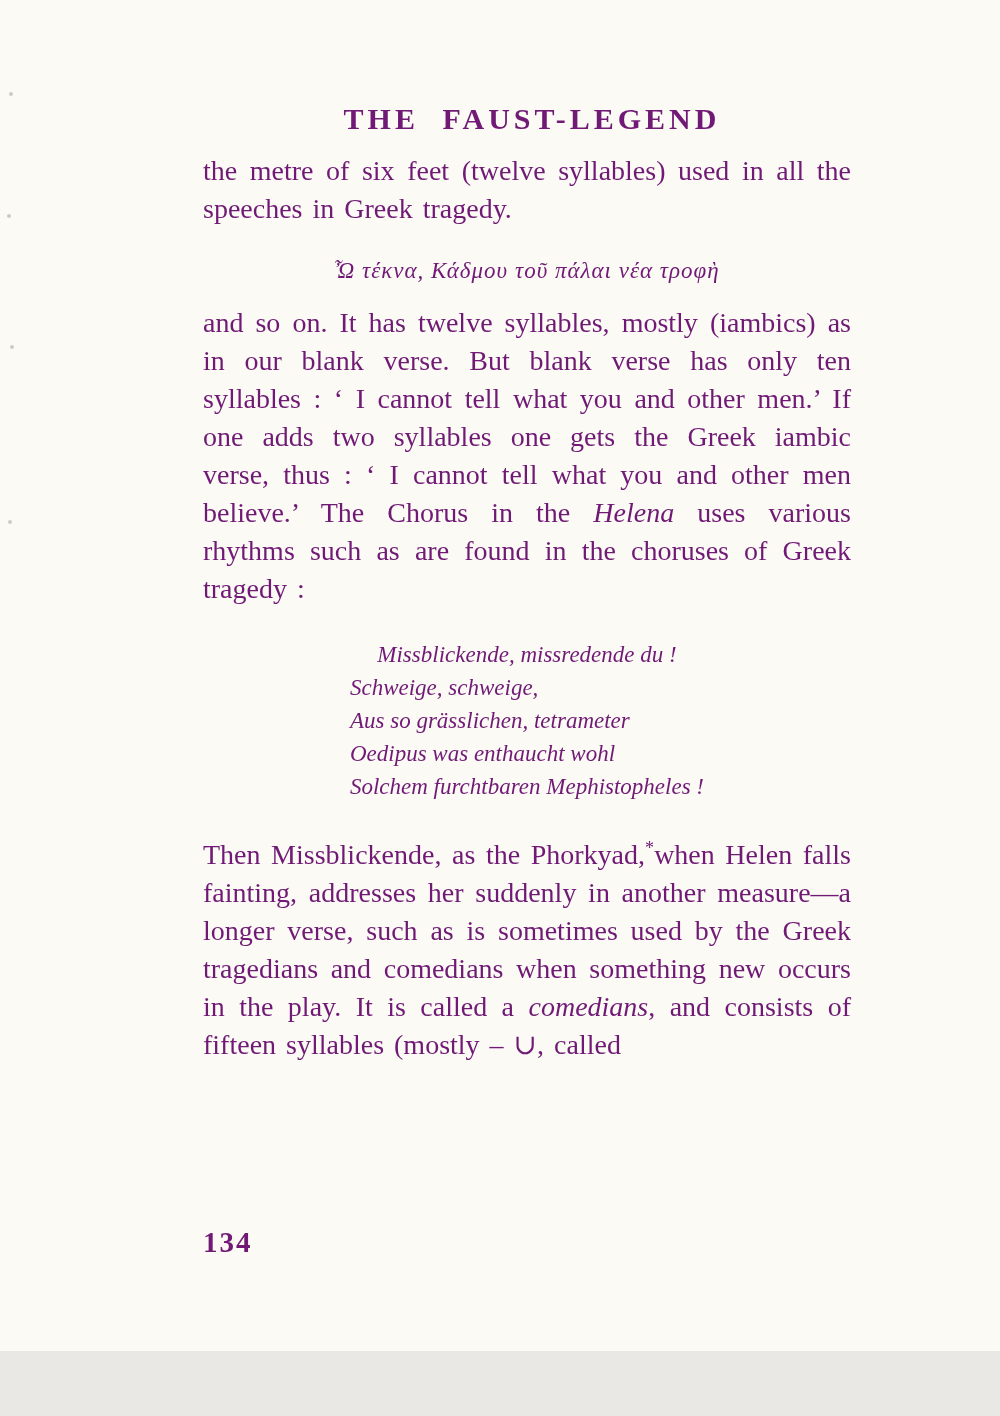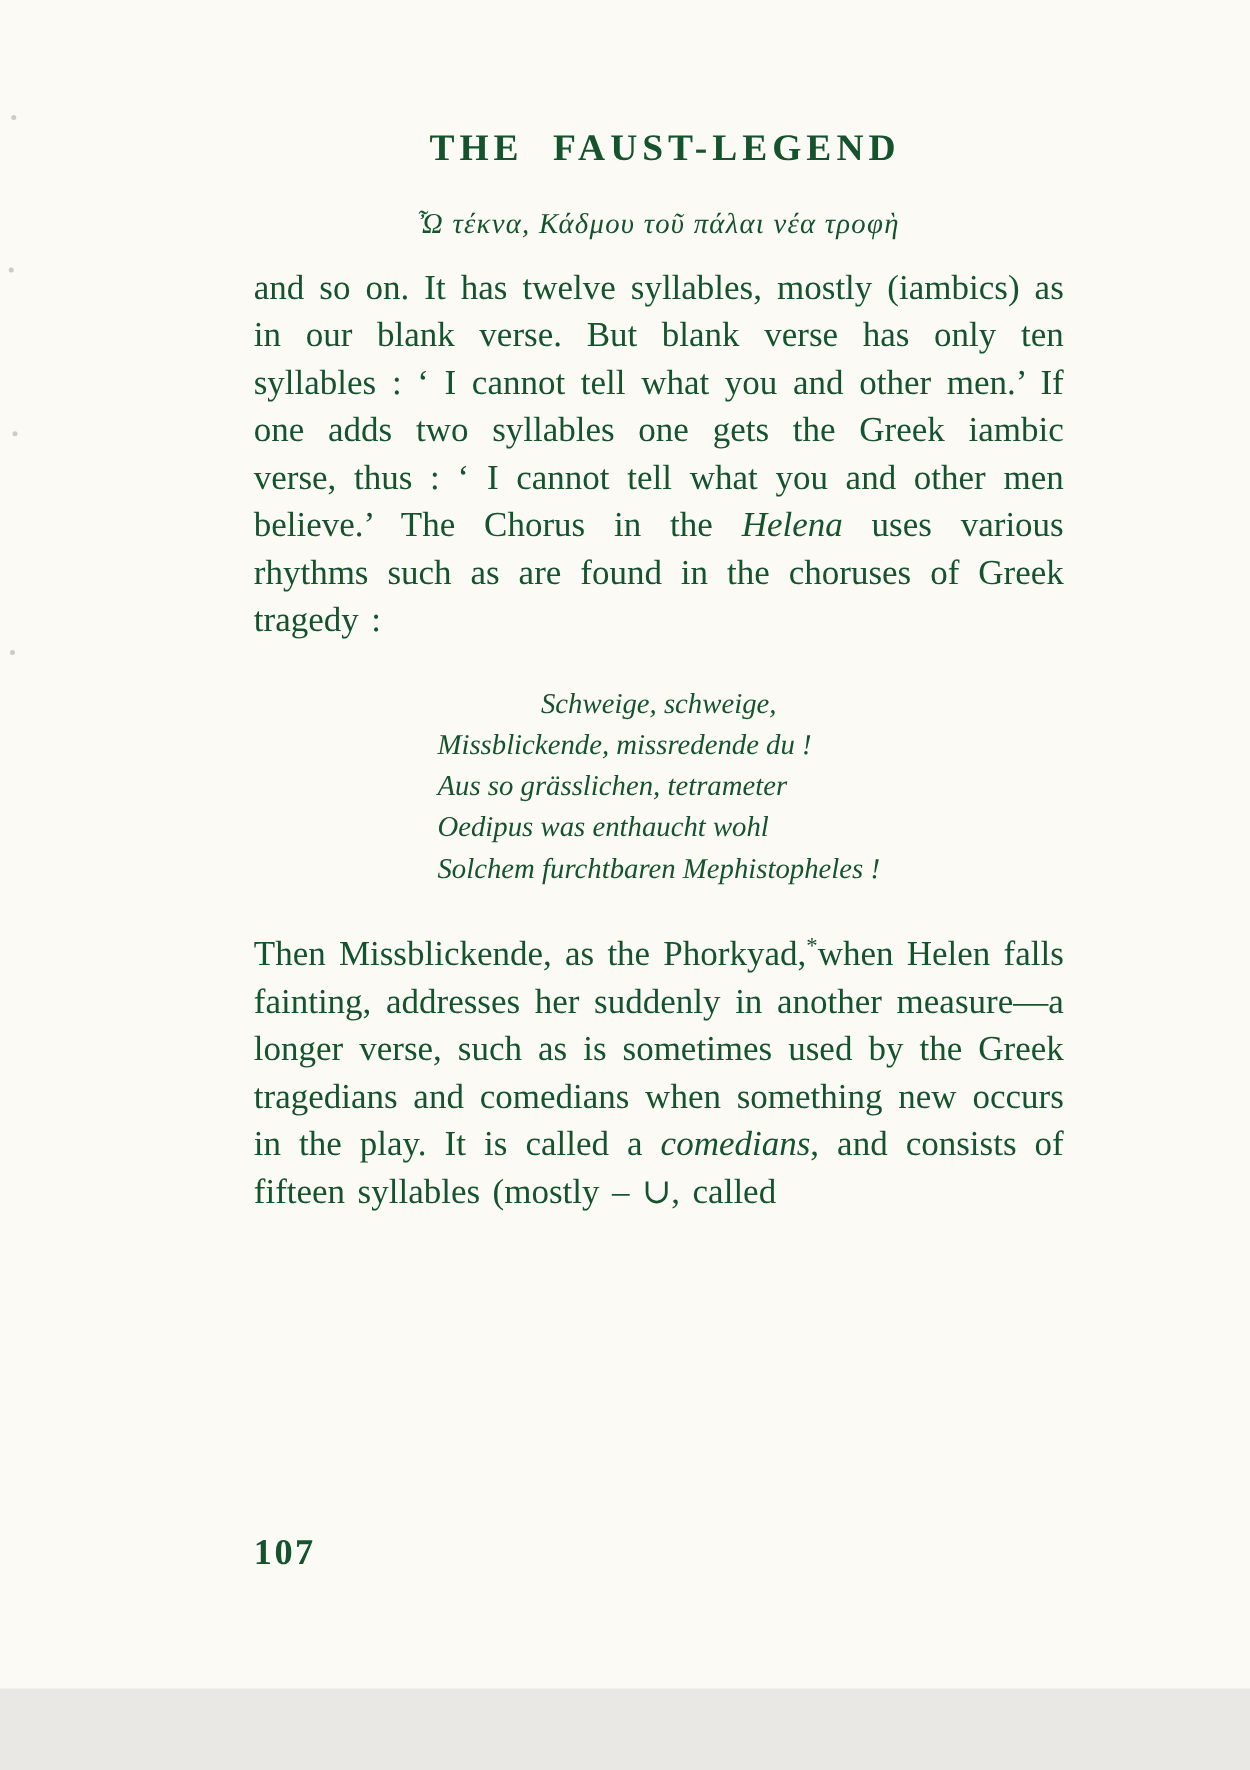--- a/index.html
+++ b/index.html
@@ -8,21 +8,21 @@
     background: #e9e8e4;
   }
   .page {
     position: relative;
     width: 1000px;
     height: 1351px;
     margin: 0 auto;
     background: #fbfaf5;
     overflow: hidden;
     font-family: "Liberation Serif", "DejaVu Serif", serif;
-    color: #14532d;
+    color: #701a75;
   }
   .content {
     position: absolute;
     left: 203px;
     top: 102px;
     width: 648px;
   }
   .header {
     text-align: center;
     font-size: 30px;
@@ -85,35 +85,36 @@
 </style>
 </head>
 <body>
 
 <div class="page">
 
   <div class="content">
 
     <h1 class="header">THE FAUST-LEGEND</h1>
 
+    <p class="body"><span>the metre of six feet (twelve syllables) used in all the speeches in Greek tragedy.</span></p>
 
 
     <div class="greek">Ὦ τέκνα, Κάδμου τοῦ πάλαι νέα τροφὴ</div>
 
     <p class="body"><span>and so on.  It has twelve syllables, mostly (iambics) as in our blank verse.  But blank verse has only ten syllables : ‘ I cannot tell what you and other men.’  If one adds two syllables one gets the Greek iambic verse, thus : ‘ I cannot tell what you and other men believe.’  The Chorus in the </span><i>Helena</i><span> uses various rhythms such as are found in the choruses of Greek tragedy :</span></p>
 
     <div class="verse">
-      <div class="verse-inner"><div class="verse-line">Schweige, schweige,</div><div class="verse-line">Missblickende, missredende du !</div><div class="verse-line">Aus so grässlichen, tetrameter</div><div class="verse-line">Oedipus was enthaucht wohl</div><div class="verse-line">Solchem furchtbaren Mephistopheles !</div></div>
+      <div class="verse-inner"><div class="verse-line">Missblickende, missredende du !</div><div class="verse-line">Schweige, schweige,</div><div class="verse-line">Aus so grässlichen, tetrameter</div><div class="verse-line">Oedipus was enthaucht wohl</div><div class="verse-line">Solchem furchtbaren Mephistopheles !</div></div>
     </div>
 
     <p class="body"><span>Then Missblickende, as the Phorkyad,</span><sup>*</sup><span>when Helen falls fainting, addresses her suddenly in another measure—a longer verse, such as is sometimes used by the Greek tragedians and comedians when something new occurs in the play.  It is called a </span><i>comedians</i><span>, and consists of fifteen syllables (mostly – ∪, called</span></p>
 
   </div>
 
-  <div class="pagenum">107</div>
+  <div class="pagenum">134</div>
 
   <div class="speck" style="left:9px; top:92px;"></div>
   <div class="speck" style="left:7px; top:214px;"></div>
   <div class="speck" style="left:10px; top:345px;"></div>
   <div class="speck" style="left:8px; top:520px;"></div>
   <div class="speck" style="left:9px; top:1395px;"></div>
 
 </div>
 
 </body></html>

